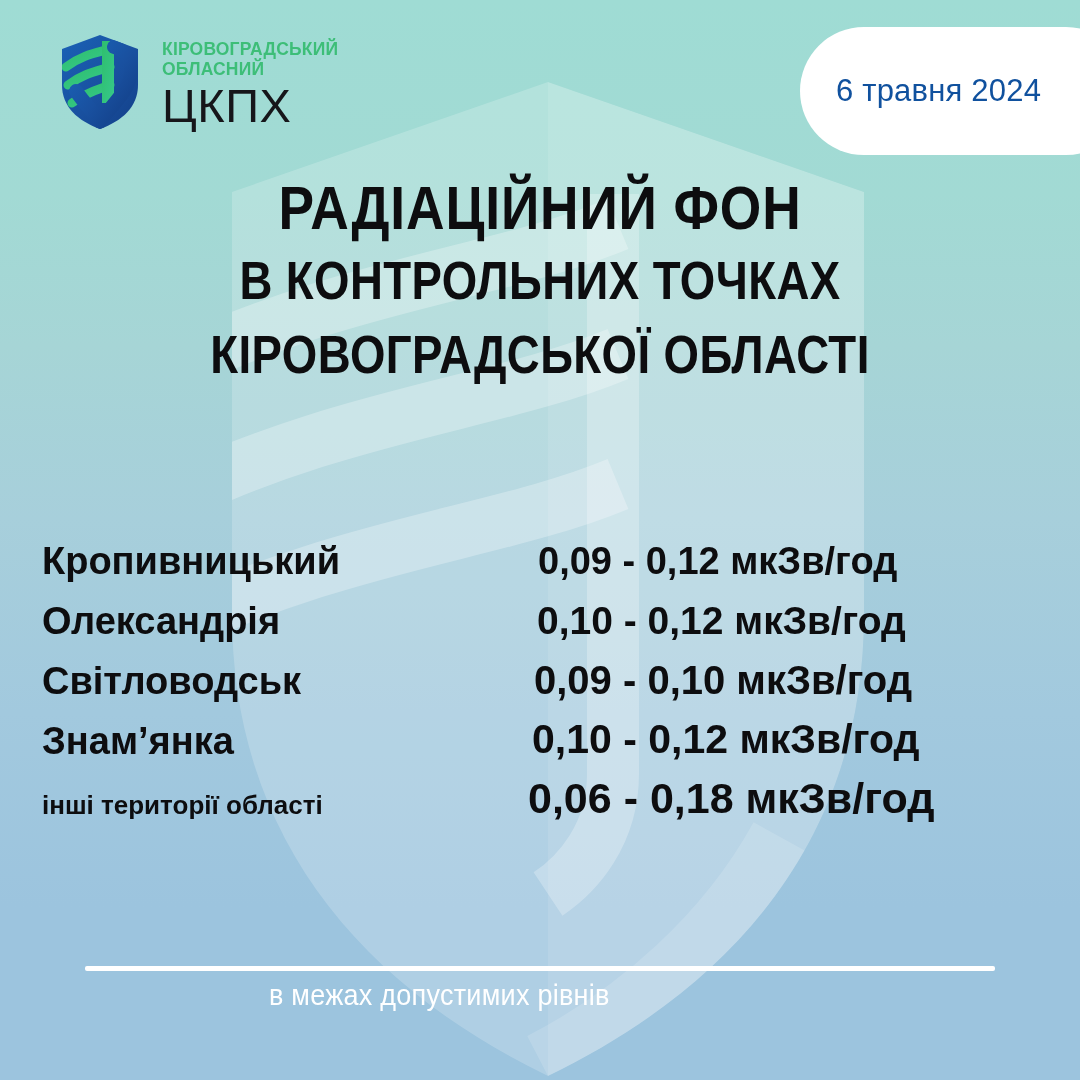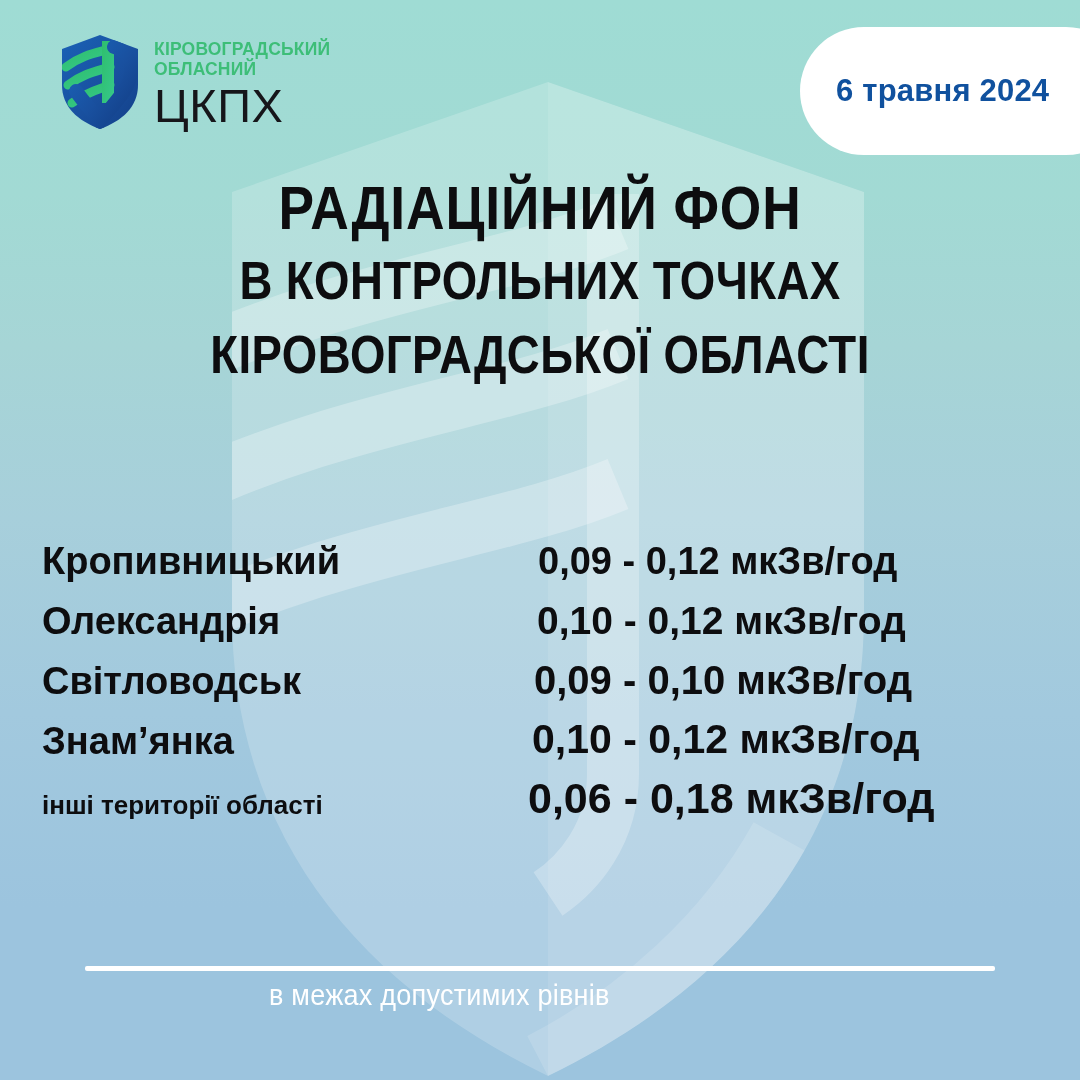--- a/index.html
+++ b/index.html
@@ -46,21 +46,21 @@
     top: 33px;
     display: flex;
     align-items: flex-start;
   }
   .logo-mark {
     width: 84px;
     height: 98px;
     flex: 0 0 auto;
   }
   .logo-text {
-    margin-left: 12px;
+    margin-left: 20px;
     margin-top: 6px;
   }
   .logo-line {
     font-size: 17.5px;
     font-weight: 700;
     letter-spacing: 0.2px;
     line-height: 20px;
     color: #3dbe78;
     white-space: nowrap;
   }
@@ -82,21 +82,21 @@
     height: 128px;
     background: #ffffff;
     border-radius: 64px;
     display: flex;
     align-items: center;
     box-sizing: border-box;
     padding-left: 36px;
   }
   .date-text {
     font-size: 31px;
-    font-weight: 700;
+    font-weight: 400;
     color: #10519e;
     letter-spacing: 0.2px;
     white-space: nowrap;
   }
 
   
   .title-block {
     position: absolute;
     left: 0;
     top: 172px;

